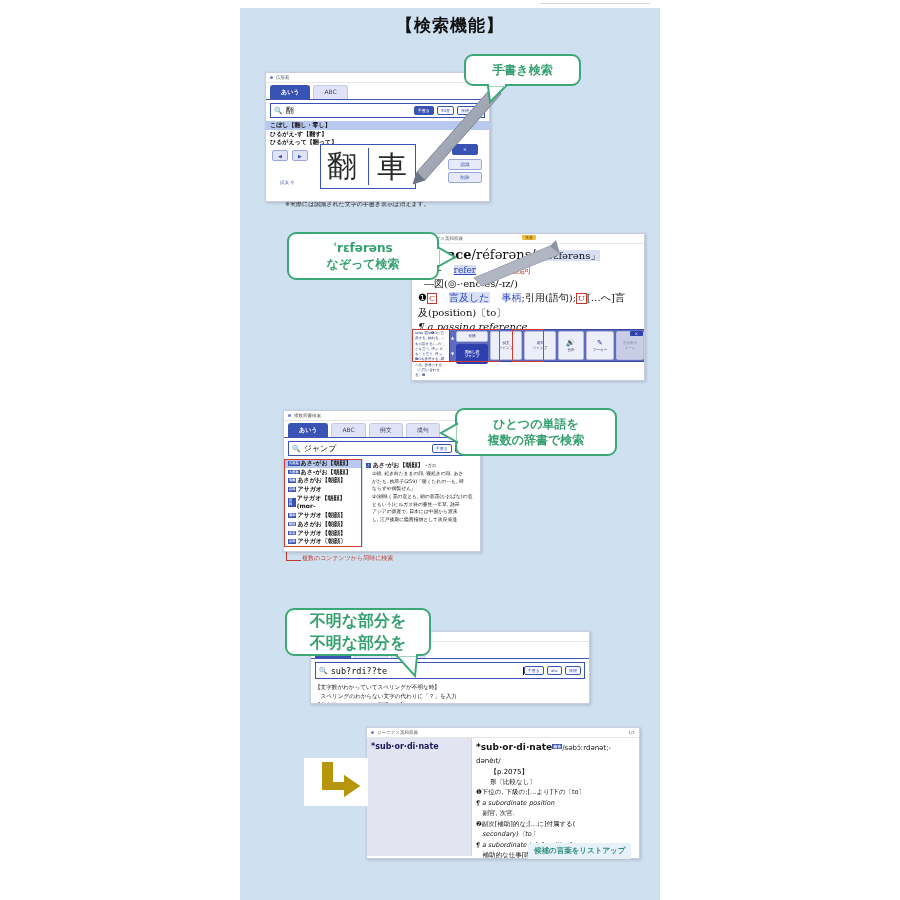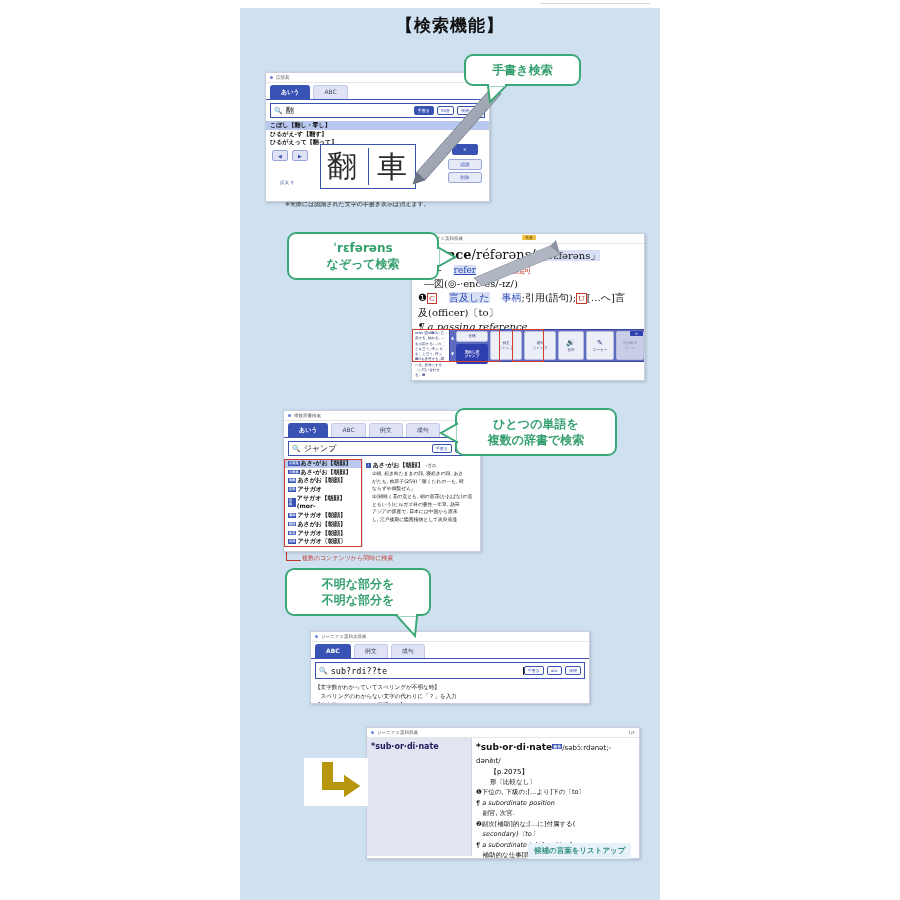--- a/index.html
+++ b/index.html
@@ -195,21 +195,21 @@
     <div style="font-size:13px;line-height:1.35;">
       <b>er·ence</b><span style="font-size:13px;">/réfərəns/</span><span class="hl" style="font-size:10px;">「ˈrɛfərəns」</span>
     </div>
     <div style="font-size:9px;line-height:1.4;">
       <span class="redbox">派</span><span style="color:#111">|←</span><span class="hl blu" style="text-decoration:underline;">refer</span><span class="red">動詞</span>
     </div>
     <div style="font-size:10px;line-height:1.5;padding-left:6px;">―図(◎-·enc·es/-ɪz/)</div>
     <div style="font-size:10px;line-height:1.45;">
       <span>❶</span><span class="redbox" style="font-size:8px;">C</span><span class="hl blu">言及した</span><span class="blu">事柄</span>;引用(語句);<span class="redbox" style="font-size:8px;">U</span>[…へ]言
     </div>
-    <div style="font-size:10px;line-height:1.45;">及(officer)〔to〕</div>
+    <div style="font-size:10px;line-height:1.45;">及(position)〔to〕</div>
     <div style="font-size:10px;line-height:1.45;font-style:italic;">¶ a passing reference</div>
   </div>
 
   <div style="position:absolute;left:0;top:95px;width:234px;height:33px;display:flex;">
     <div style="width:88px;font-size:3.5px;line-height:1.5;color:#2b3470;padding:2px 3px;box-sizing:border-box;background:#fff;">refer 図⑩❶Oに言及する, 触れる, …を引用する;…のことを言う, 呼ぶ Oをこと言う, 呼ぶ ❶Oを参照する, 調べる, 参考にする〔に問い合わせる〕❶</div>
     <div class="toolbar" style="flex:1;position:relative;">
       <div style="display:flex;flex-direction:column;justify-content:space-around;color:#fff;font-size:4px;padding:0 1px;">
           <span>▲</span>
           <span>▼</span>
         </div>
@@ -334,21 +334,21 @@
       </div>
     </div>
   </div>
 
   <div class="redframe" style="left:0;top:48px;width:78px;height:88px;"></div>
 </div>
 
 <div class="leader" style="left:286px;top:548px;width:14px;height:12px;"></div>
 <div class="annot" style="position:absolute;left:302px;top:554px;">複数のコンテンツから同時に検索</div>
 
-<div class="callout" style="left:285px;top:568px;width:146px;height:48px;font-size:12px;flex-direction:column;">
+<div class="callout" style="left:285px;top:608px;width:146px;height:48px;font-size:16px;flex-direction:column;">
   <span>不明な部分を</span>
   <span>不明な部分を</span>
   <svg class="tail" style="left:110px;top:46px;width:24px;height:22px;overflow:visible">
     <polygon points="0,0 20,0 18,20" fill="#ffffff" stroke="#3ba877" stroke-width="2"></polygon>
     <line x1="1" y1="-1" x2="19" y2="-1" stroke="#ffffff" stroke-width="3"></line>
   </svg>
 </div>
 
 <div class="card shadow" style="left:310px;top:631px;width:280px;height:73px;border:1px solid #c8cede;overflow:hidden;">
 

